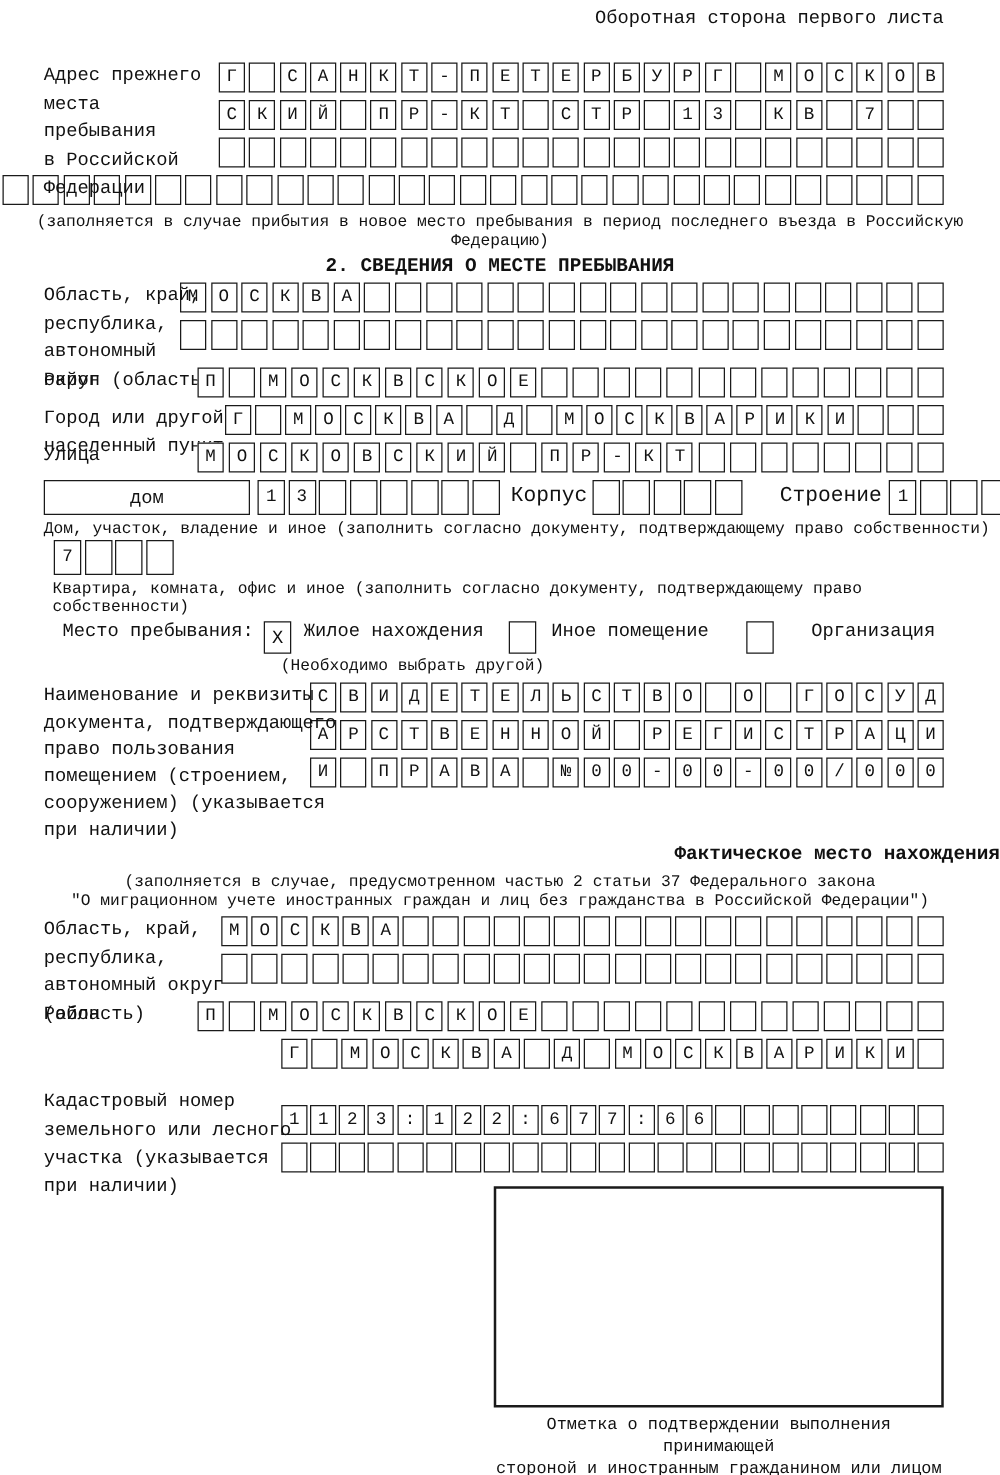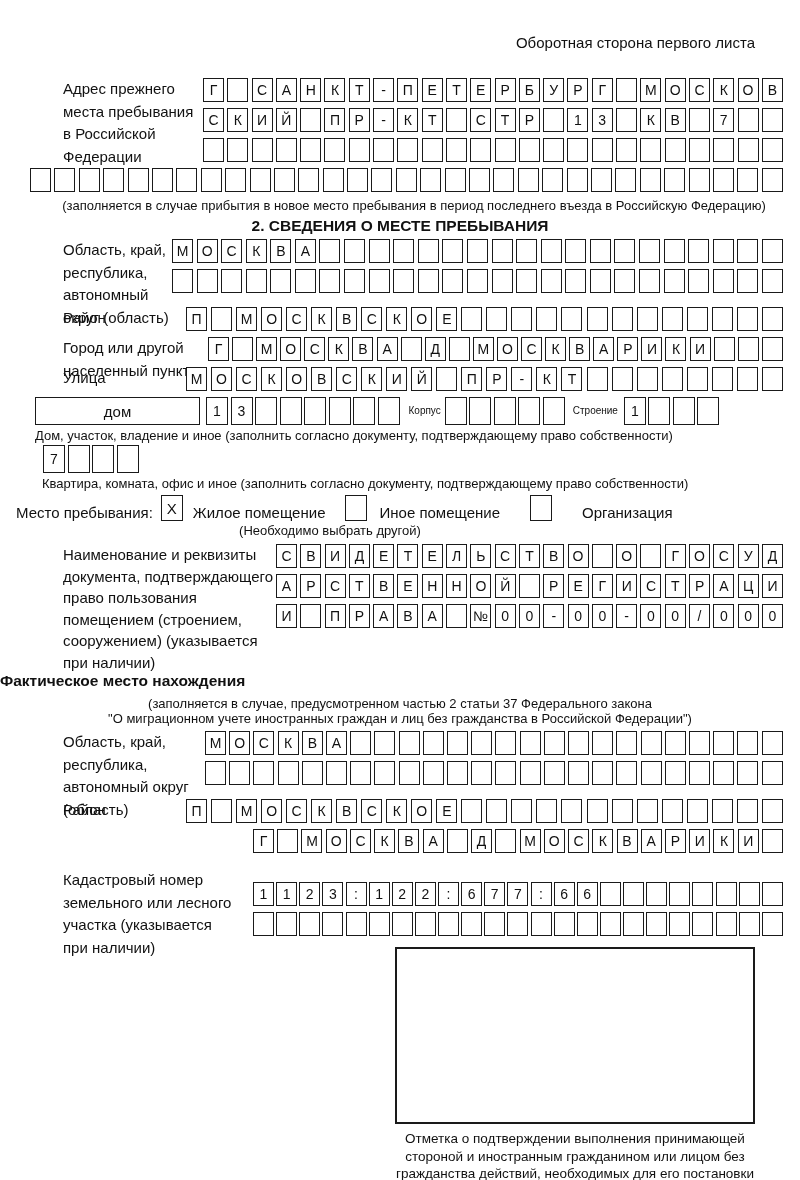--- a/index.html
+++ b/index.html
@@ -1,41 +1,41 @@
 <!DOCTYPE html>
 <html><head>
 <meta charset="utf-8">
 <style>
   html,body{margin:0;padding:0;background:#fff;}
   .page{width:800px;height:1180px;background:#ffffff;color:#111;
-        font-family:Liberation Sans, sans-serif;
-        position:relative;box-sizing:border-box;padding-top:34px;overflow:hidden;}
+        font-family:Liberation Mono, monospace;
+        position:relative;box-sizing:border-box;padding-top:6px;overflow:hidden;}
   .top-note{text-align:right;padding-right:45px;font-size:15px;line-height:18px;margin-bottom:26px;}
-  .field{position:relative;margin-left:28px;}
+  .field{position:relative;}
   .flabel{position:absolute;left:35px;top:0;font-size:15px;line-height:1.5;white-space:pre-line;}
   .rows{box-sizing:border-box;}
   .cellrow{display:flex;justify-content:space-between;height:24px;margin-bottom:6px;}
   .cell{flex:0 0 auto;width:21px;height:24px;box-sizing:border-box;border:1.6px solid #1a1a1a;
         display:flex;align-items:center;justify-content:center;font-size:14px;background:#fff;}
   .note{font-size:13px;line-height:15px;}
   .center{text-align:center;}
   .sec-title{font-size:15.5px;font-weight:bold;text-align:center;margin:4px 0 4px 0;}
   .prev-rows{margin-left:175px;width:580px;}
   .prev-row-full{margin-left:2px;width:753px;}
   .inline-row{display:flex;align-items:center;margin-left:35px;height:28px;}
   .widebox{height:28px;box-sizing:border-box;border:1.8px solid #1a1a1a;display:flex;
            align-items:center;justify-content:center;font-size:15px;flex:0 0 auto;}
   .bigcells{display:flex;gap:2.5px;flex:0 0 auto;}
   .bigcells .cell{width:22px;height:28px;}
-  .inline-label{font-size:10px;line-height:28px;flex:0 0 auto;}
-  .mesto-row{display:flex;align-items:flex-end;margin-left:16px;height:26px;margin-top:4px;font-size:15px;}
+  .inline-label{font-size:17px;line-height:28px;flex:0 0 auto;}
+  .mesto-row{display:flex;align-items:flex-start;margin-left:50px;height:26px;margin-top:4px;font-size:15px;}
   .chk{width:22px;height:26px;box-sizing:border-box;border:1.6px solid #1a1a1a;display:flex;
        align-items:center;justify-content:center;font-size:15px;flex:0 0 auto;}
   .doc-block{min-height:126px;}
-  .fact-title{font-size:15.5px;font-weight:bold;text-align:left;margin:2px 0 6px 0;}
+  .fact-title{font-size:15.5px;font-weight:bold;text-align:right;margin:2px 0 6px 0;}
   .stamp-box{margin-left:395px;margin-top:4px;width:360px;height:177px;
              border:2px solid #1a1a1a;box-sizing:border-box;background:#fff;}
   .stamp-note{margin-left:390px;width:370px;margin-top:6px;text-align:center;
               font-size:13.5px;line-height:1.3;white-space:pre-line;}
 </style>
 </head>
 <body>
 
 <div class="page">
 
@@ -337,21 +337,21 @@
         <span class="cell"></span>
       </span>
     <span class="inline-label" style="margin-left:9px">Корпус</span>
     <span class="bigcells" style="margin-left:4px">
         <span class="cell"></span>
         <span class="cell"></span>
         <span class="cell"></span>
         <span class="cell"></span>
         <span class="cell"></span>
       </span>
-    <span class="inline-label" style="margin-left:8px">Строение</span>
+    <span class="inline-label" style="margin-left:30px">Строение</span>
     <span class="bigcells" style="margin-left:6px">
         <span class="cell">1</span>
         <span class="cell"></span>
         <span class="cell"></span>
         <span class="cell"></span>
       </span>
   </div>
 
   <div class="note" style="margin-left:35px;margin-top:3px">Дом, участок, владение и иное (заполнить согласно документу, подтверждающему право собственности)</div>
 
@@ -362,21 +362,21 @@
         <span class="cell"></span>
         <span class="cell"></span>
       </span>
   </div>
 
   <div class="note" style="margin-left:42px;margin-top:3px">Квартира, комната, офис и иное (заполнить согласно документу, подтверждающему право собственности)</div>
 
   <div class="mesto-row">
     <span>Место пребывания:</span>
     <span class="chk" style="margin-left:8px">X</span>
-    <span style="margin-left:10px">Жилое помещение</span>
+    <span style="margin-left:10px">Жилое нахождения</span>
     <span class="chk" style="margin-left:20px"></span>
     <span style="margin-left:12px">Иное помещение</span>
     <span class="chk" style="margin-left:30px"></span>
     <span style="margin-left:30px">Организация</span>
   </div>
 
   <div class="note center" style="margin-left:35px;width:590px;margin-top:2px">(Необходимо выбрать другой)</div>
 
   <section class="field doc-block" style="margin-top:6px">
     <div class="flabel" style="line-height:1.44">Наименование и реквизиты

